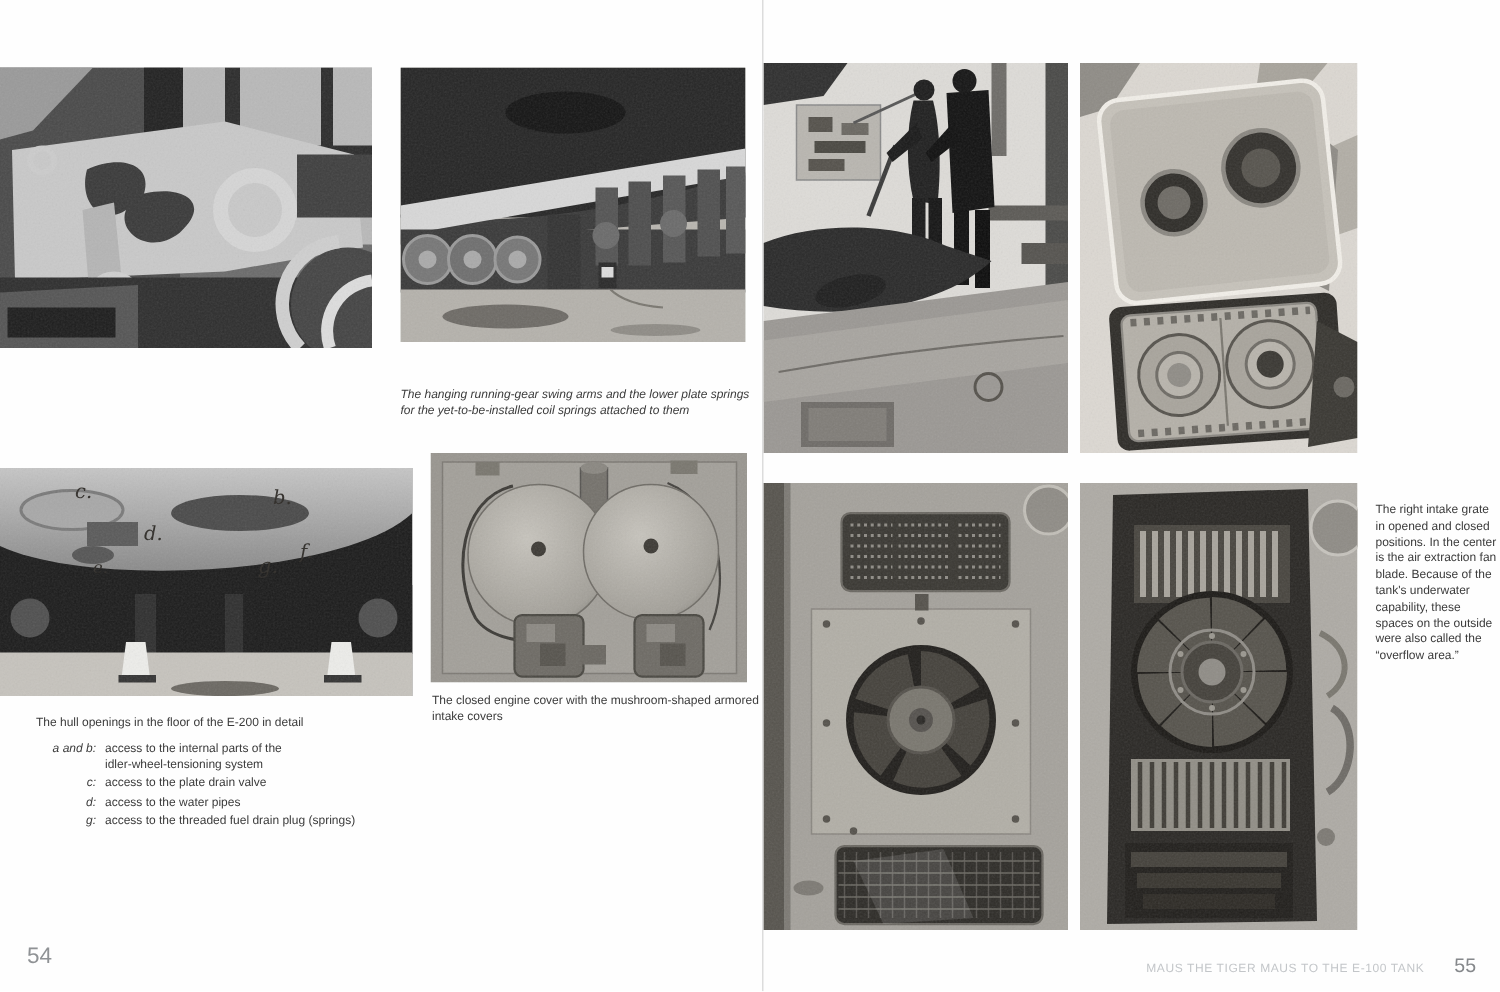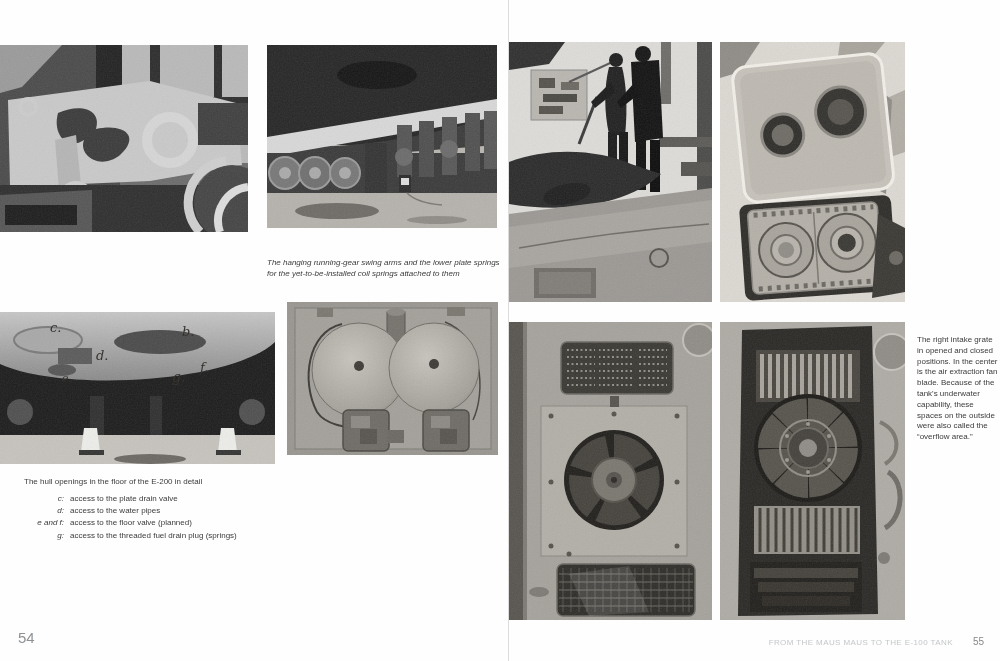--- a/index.html
+++ b/index.html
@@ -9,21 +9,21 @@
   .photo { position:absolute; display:block; }
   .photo svg { display:block; width:100%; height:100%; }
   .caption { position:absolute; font-size:8px; line-height:1.35; color:#3b3b3b; }
   .legend { position:absolute; font-size:8px; line-height:1.4; color:#3b3b3b; }
   .legend-row { display:flex; margin-bottom:1px; }
   .legend-label { width:52px; min-width:52px; text-align:right; font-style:italic; margin-right:6px; }
   .legend-text { white-space:pre-line; }
   .pagenum { position:absolute; font-size:15px; color:#8f9295; }
   .footer { position:absolute; right:16px; top:636px; display:flex; align-items:baseline; gap:20px; }
   .running-title { font-size:8px; letter-spacing:0.4px; color:#c3c6c9; }
-  .footer-pagenum { font-size:10px; color:#85888b;text-align:right; }
+  .footer-pagenum { font-size:13px; color:#85888b;text-align:right; }
 </style>
 </head>
 <body>
 
 <div class="spread">
   <div class="gutter"></div>
 
   <div class="photo" style="left:0;top:45px;width:248px;height:187px;">
     <svg viewBox="0 0 248 187" preserveAspectRatio="none">
       <defs>
@@ -172,37 +172,39 @@
       <rect x="100" y="128" width="17" height="13" fill="#6b6862"></rect>
       <rect width="211" height="153" filter="url(#n4)" opacity="0.13"></rect>
     </svg>
   </div>
 
   <p class="caption" style="left:267px;top:258px;width:238px;font-style:italic;">The hanging running-gear swing arms and the lower plate springs for the yet-to-be-installed coil springs attached to them</p>
   <p class="caption" style="left:24px;top:477px;width:240px;">The hull openings in the floor of the E-200 in detail</p>
 
   <div class="legend" style="left:12px;top:493px;width:262px;">
     <div class="legend-row">
+      <span class="legend-label">a and b:</span>
+      <span class="legend-text">access to the internal parts of the
+idler-wheel-tensioning system</span>
+    </div>
+    <div class="legend-row">
       <span class="legend-label">c:</span>
       <span class="legend-text">access to the plate drain valve</span>
     </div>
     <div class="legend-row">
       <span class="legend-label">d:</span>
       <span class="legend-text">access to the water pipes</span>
     </div>
     <div class="legend-row">
-      <span class="legend-label">e and f:</span>
-      <span class="legend-text">access to the floor valve (planned)</span>
-    </div>
-    <div class="legend-row">
       <span class="legend-label">g:</span>
       <span class="legend-text">access to the threaded fuel drain plug (springs)</span>
     </div>
   </div>
 
+  <p class="caption" style="left:288px;top:462px;width:218px;">The closed engine cover with the mushroom-shaped armored intake covers</p>
   <span class="pagenum" style="left:18px;top:629px;">54</span>
 
   <div class="photo" style="left:509px;top:42px;width:203px;height:260px;">
     <svg viewBox="0 0 203 260" preserveAspectRatio="none">
       <defs>
           <filter id="n5">
             <feTurbulence type="fractalNoise" baseFrequency="0.8" numOctaves="2"></feTurbulence>
             <feColorMatrix type="saturate" values="0"></feColorMatrix>
           </filter>
         </defs>
@@ -431,16 +433,16 @@
       <path d="M168,150 C186,160 183,196 165,206" fill="none" stroke="#6e6b66" stroke-width="5"></path>
       <path d="M160,100 C181,110 181,132 165,142" fill="none" stroke="#7a776f" stroke-width="4"></path>
       <circle cx="164" cy="236" r="6" fill="#7d7a74"></circle>
       <rect width="185" height="298" filter="url(#n8)" opacity="0.13"></rect>
     </svg>
   </div>
 
   <p class="caption" style="left:917px;top:319px;width:84px;margin-top:16px;">The right intake grate in opened and closed positions. In the center is the air extraction fan blade. Because of the tank's underwater capability, these spaces on the outside were also called the “overflow area.”</p>
 
   <div class="footer">
-    <span class="running-title">FROM THE MAUS MAUS TO THE E-100 TANK</span>
+    <span class="running-title">MAUS THE TIGER MAUS TO THE E-100 TANK</span>
     <span class="footer-pagenum">55</span>
   </div>
 </div>
 
 </body></html>

